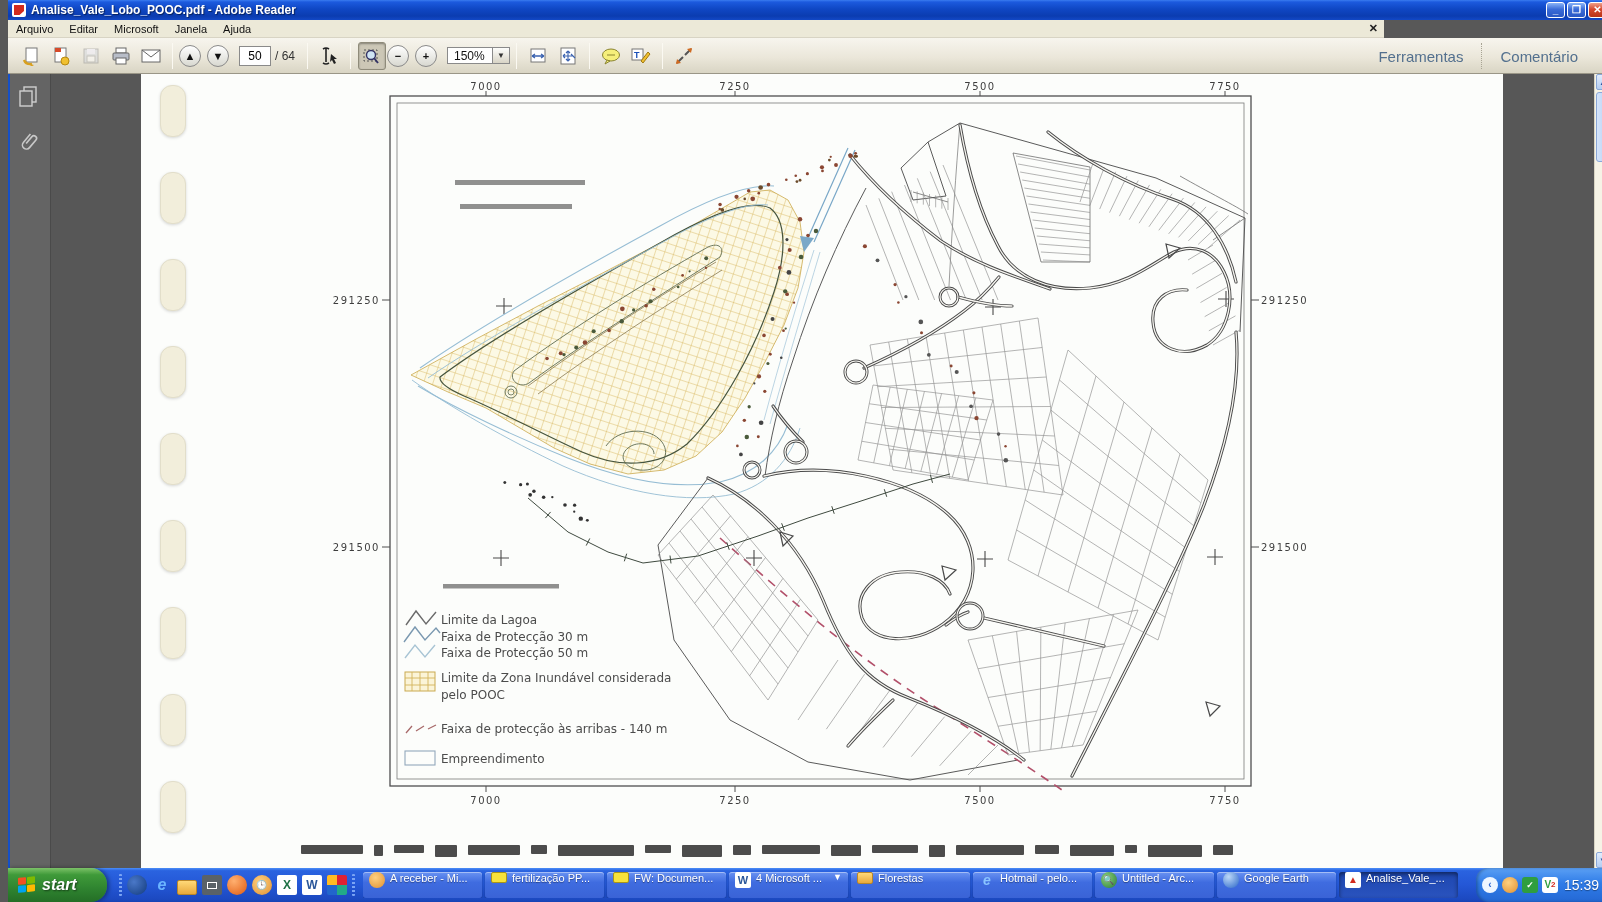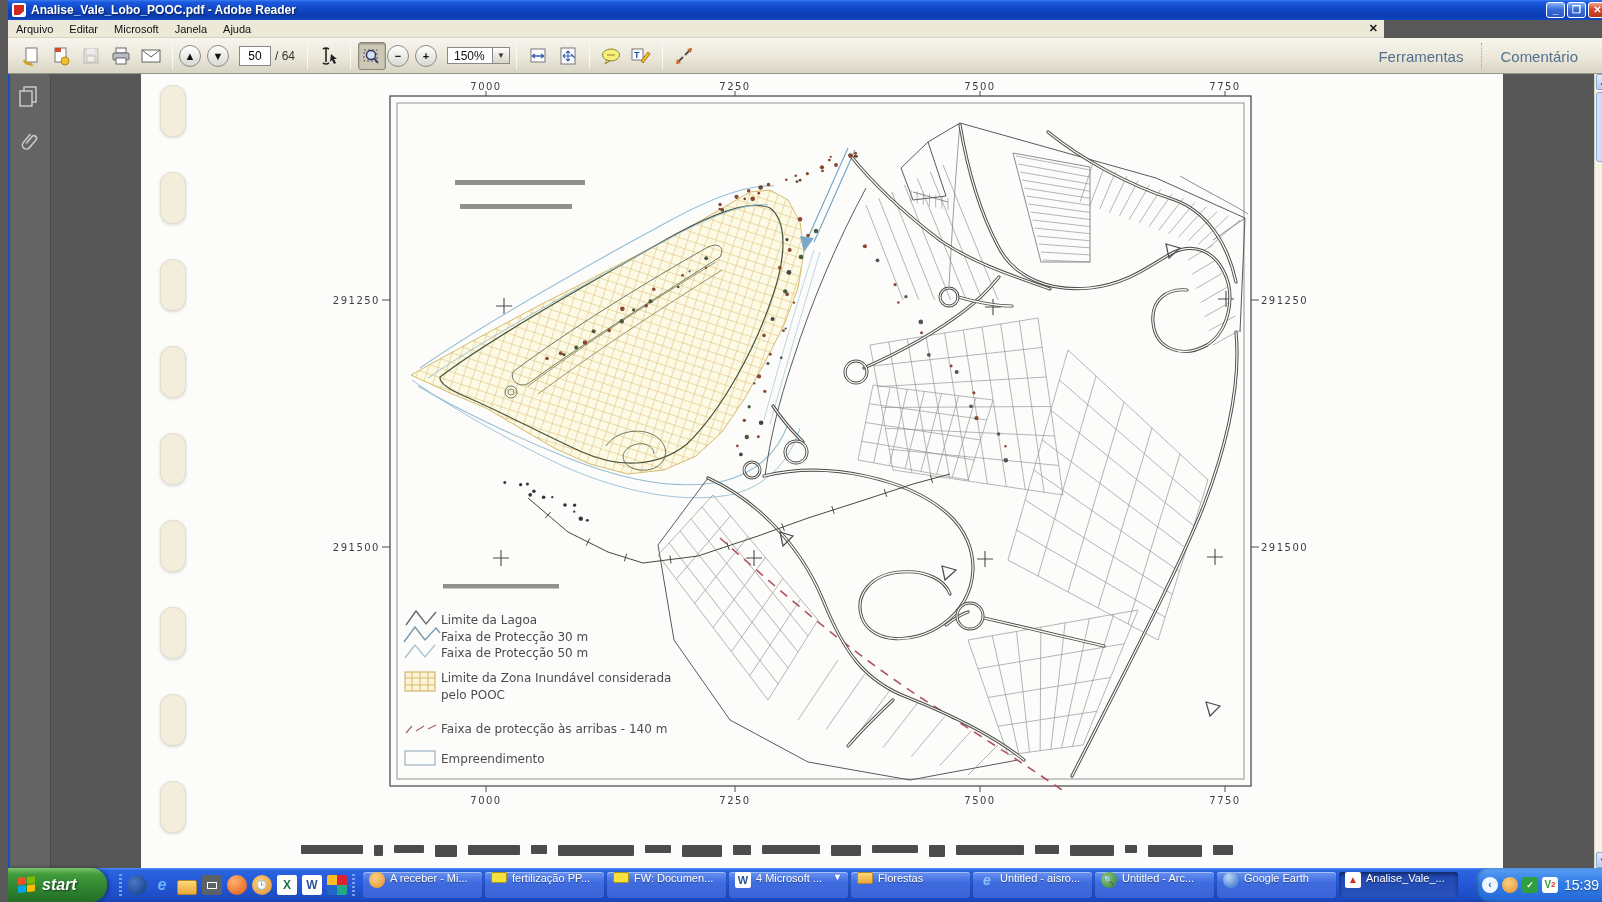--- a/index.html
+++ b/index.html
@@ -730,21 +730,21 @@
         <span class="ticon" style="background:#fff;color:#2b579a">W</span>
         <span class="tlabel">4 Microsoft ...</span>
         <span class="grp-arrow">▼</span>
       </div>
       <div class="task">
         <span class="ticon" style="background:linear-gradient(#ffd978,#e8a93c);border:1px solid #b8862a;height:12px"></span>
         <span class="tlabel">Florestas</span>
       </div>
       <div class="task">
         <span class="ticon" style="color:#8ac4ff;font-style:italic;font-size:14px">e</span>
-        <span class="tlabel">Untitled - aisro...</span>
+        <span class="tlabel">Hotmail - pelo...</span>
       </div>
       <div class="task">
         <span class="ticon" style="border-radius:50%;background:radial-gradient(circle at 35% 35%,#8ad07a,#2a7a38);color:#fff;font-size:9px">🔍</span>
         <span class="tlabel">Untitled - Arc...</span>
       </div>
       <div class="task">
         <span class="ticon" style="border-radius:50%;background:radial-gradient(circle at 35% 30%,#bcd8f8,#2a66c8)"></span>
         <span class="tlabel">Google Earth</span>
       </div>
       <div class="task active">

